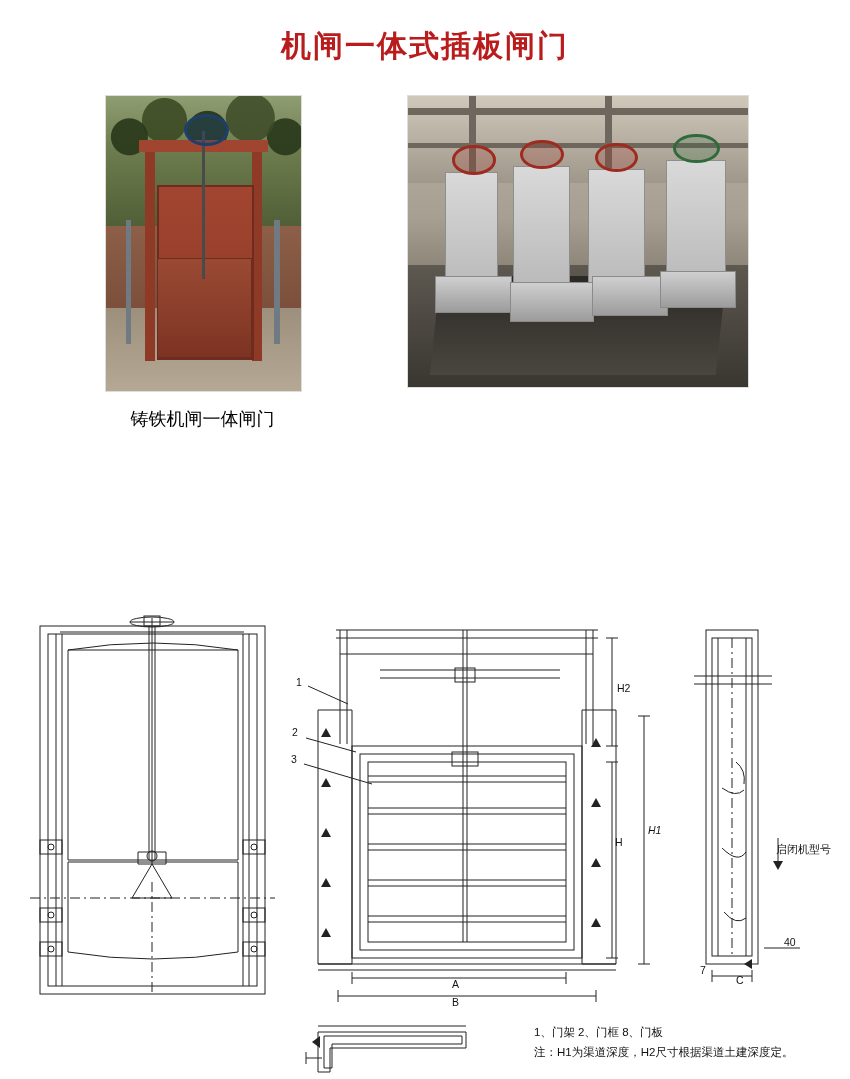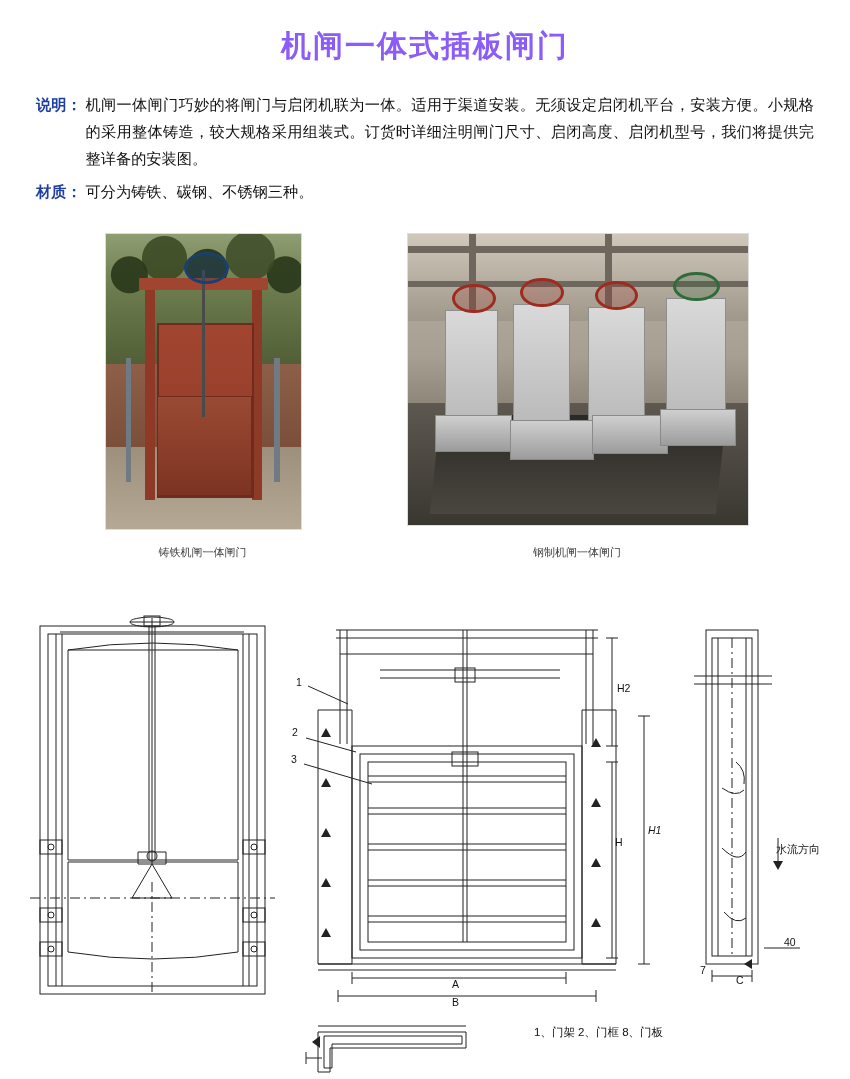--- a/index.html
+++ b/index.html
@@ -9,21 +9,21 @@
     font-family:"Liberation Sans","DejaVu Sans",sans-serif;
     color:#1a1a1a;
     position:relative;
     overflow:hidden;
   }
   .page{position:relative;width:850px;height:1079px;}
 
   
   .title{
     text-align:center;
-    color:#8b5cf6;
+    color:#b91c1c;
     font-weight:bold;
     font-size:30px;
     letter-spacing:2px;
     padding-top:26px;
     font-family:"DejaVu Sans","Liberation Sans",sans-serif;
   }
 
   
   .desc-block{
     margin:24px 36px 0 36px;
@@ -55,22 +55,22 @@
   .photo{
     position:absolute;
     border:1px solid #ddd;
     overflow:hidden;
   }
   .photo-a{left:105px;top:6px;width:195px;height:295px;}
   .photo-b{left:407px;top:6px;width:340px;height:291px;}
 
   .caption{
     position:absolute;
-    font-size:11px;
-    color:#404040;
+    font-size:18px;
+    color:#000000;
     text-align:center;
     white-space:nowrap;
   }
   .cap-a{left:105px;top:318px;width:195px;}
   .cap-b{left:407px;top:318px;width:340px;}
 
   
   .pa-sky{position:absolute;left:0;top:0;width:100%;height:46%;
      background:linear-gradient(180deg,#8f9d72 0%,#6d7c4e 40%,#4f5c35 100%);}
   .pa-trees{position:absolute;left:0;top:0;width:100%;height:46%;
@@ -126,30 +126,20 @@
     line-height:1.55;
   }
 </style>
 </head>
 <body>
 
 <div class="page">
 
   <div class="title">机闸一体式插板闸门</div>
 
-  <div class="desc-block">
-    <div class="desc-row">
-      <span class="desc-label">说明：</span>
-      <span class="desc-text">机闸一体闸门巧妙的将闸门与启闭机联为一体。适用于渠道安装。无须设定启闭机平台，安装方便。小规格的采用整体铸造，较大规格采用组装式。订货时详细注明闸门尺寸、启闭高度、启闭机型号，我们将提供完整详备的安装图。</span>
-    </div>
-    <div class="desc-row">
-      <span class="desc-label">材质：</span>
-      <span class="desc-text">可分为铸铁、碳钢、不锈钢三种。</span>
-    </div>
-  </div>
 
   <div class="photos">
 
     <div class="photo photo-a">
       <div class="pa-sky"></div>
       <div class="pa-trees"></div>
       <div class="pa-wall"></div>
       <div class="pa-ground"></div>
       <div class="pa-rail-l"></div>
       <div class="pa-rail-r"></div>
@@ -182,21 +172,20 @@
       <div class="pb-base" style="left:54%;top:62%;width:22%;height:13%;"></div>
       <div class="pb-base" style="left:74%;top:60%;width:22%;height:12%;"></div>
 
       <div class="pb-wheelr" style="left:13%;top:17%;width:11%;height:8%;"></div>
       <div class="pb-wheelr" style="left:33%;top:15%;width:11%;height:8%;"></div>
       <div class="pb-wheelr" style="left:55%;top:16%;width:11%;height:8%;"></div>
       <div class="pb-wheelg" style="left:78%;top:13%;width:12%;height:8%;"></div>
     </div>
 
     <div class="caption cap-a">铸铁机闸一体闸门</div>
-    <div class="caption cap-b">钢制机闸一体闸门</div>
   </div>
 
   <div class="drawing">
     <svg width="850" height="467" viewBox="0 0 850 467">
       <g fill="none" stroke="#222" stroke-width="1">
 
         <rect x="40" y="14" width="225" height="368"></rect>
         <rect x="48" y="22" width="209" height="352"></rect>
 
         <path d="M68 38 H238 V248 H68 Z"></path>
@@ -343,18 +332,19 @@
     <div class="dw-label" style="left:292px;top:114px;">2</div>
     <div class="dw-label" style="left:291px;top:141px;">3</div>
     <div class="dw-label" style="left:617px;top:70px;">H2</div>
     <div class="dw-label" style="left:648px;top:212px;font-style:italic;">H1</div>
     <div class="dw-label" style="left:615px;top:224px;">H</div>
     <div class="dw-label" style="left:452px;top:366px;">A</div>
     <div class="dw-label" style="left:452px;top:384px;">B</div>
     <div class="dw-label" style="left:736px;top:362px;">C</div>
     <div class="dw-label" style="left:700px;top:352px;">7</div>
     <div class="dw-label" style="left:784px;top:324px;">40</div>
-    <div class="dw-label" style="left:776px;top:230px;font-size:11px;">水流方向</div>
+    <div class="dw-label" style="left:776px;top:230px;font-size:11px;">启闭机型号</div>
 
     <div class="dw-note" style="left:534px;top:412px;">1、门架   2、门框   8、门板</div>
+    <div class="dw-note" style="left:534px;top:432px;">注：H1为渠道深度，H2尺寸根据渠道土建深度定。</div>
   </div>
 
 </div>
 
 </body></html>

